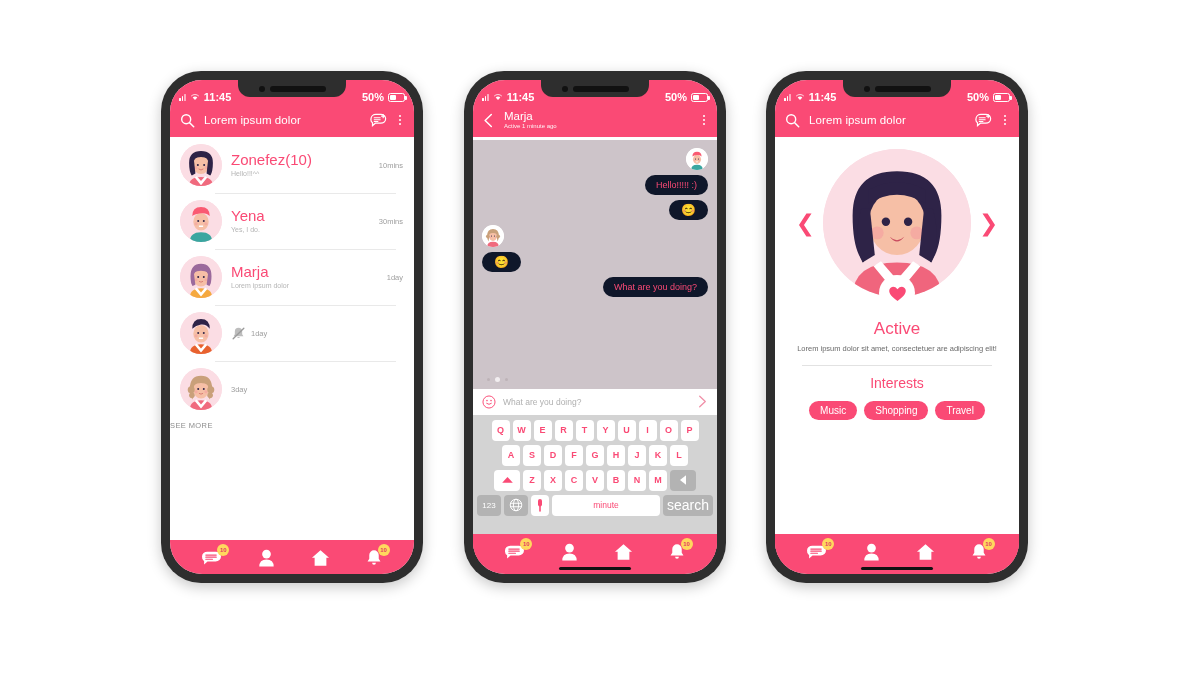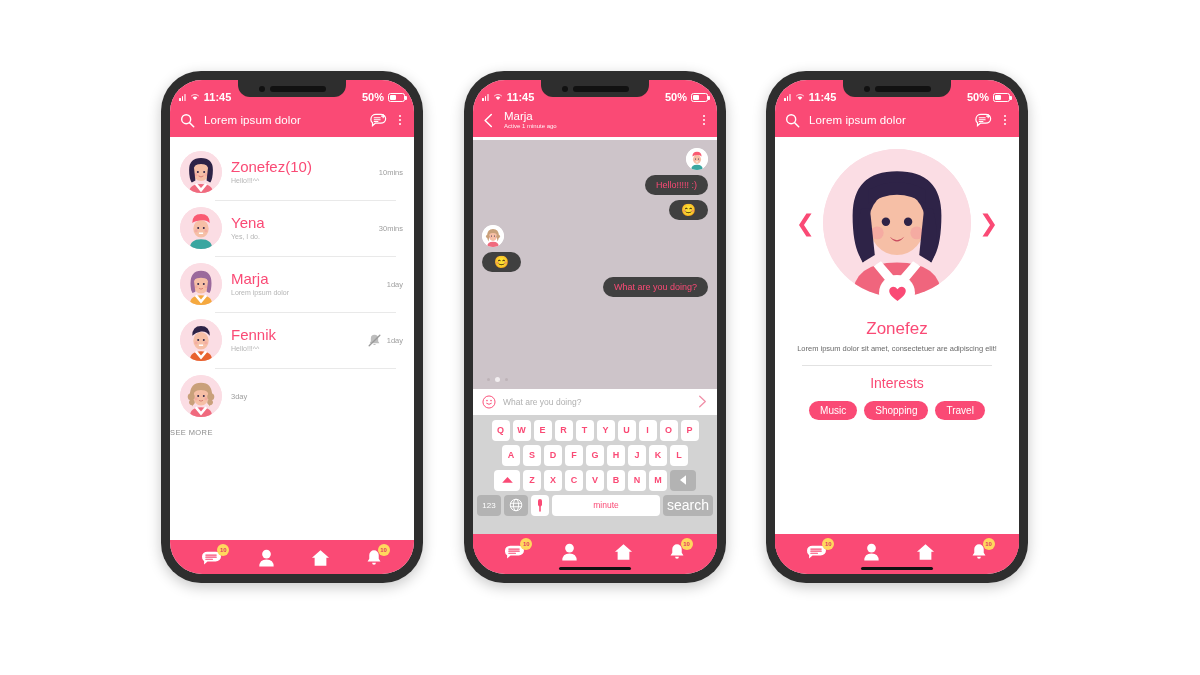--- a/index.html
+++ b/index.html
@@ -89,21 +89,21 @@
   .ico { display: inline-flex; align-items: center; justify-content: center; }
   .kebab { display: flex; flex-direction: column; gap: 2px; padding: 2px 3px; }
   .kebab span { width: 2px; height: 2px; border-radius: 50%; background: #fff; display: block; }
 
   
   .appbar.chat { align-items: center; padding: 0 9px; }
   .chat-name { font-size: 11.5px; line-height: 12px; }
   .chat-sub { font-size: 6px; opacity: .92; line-height: 8px; }
 
   
-  .list { flex: 1 1 auto; background: #fff; overflow: hidden; padding-top: 7px; }
+  .list { flex: 1 1 auto; background: #fff; overflow: hidden; padding-top: 0; }
   .row {
     display: flex; align-items: center;
     padding: 7px 11px 7px 10px;
     gap: 9px; position: relative;
   }
   .row + .row::before {
     content: ""; position: absolute; top: 0; left: 45px; right: 18px;
     height: 1px; background: #e9e9e9;
   }
   .avatar {
@@ -151,21 +151,21 @@
     flex: 1 1 auto; background: #cdc4c9;
     position: relative; padding: 8px 9px 0;
     display: flex; flex-direction: column; gap: 5px;
     border-top: 3px solid #fff;
   }
   .msg-line { display: flex; align-items: flex-end; gap: 5px; }
   .msg-line.right { justify-content: flex-end; }
   .msg-av { width: 22px; height: 22px; border-radius: 50%; overflow: hidden; background: #fff; flex: 0 0 22px; }
   .msg-av svg { width: 100%; height: 100%; display: block; }
   .bubble {
-    background: #404040; border-radius: 13px;
+    background: #0f172a; border-radius: 13px;
     padding: 5px 11px; font-size: 9px; color: var(--pink);
     max-width: 72%;
   }
   .bubble.emoji { padding: 4px 12px; font-size: 12px; line-height: 12px; }
   .dots { display: flex; gap: 5px; align-items: center; justify-content: flex-start; padding: 6px 0 7px 5px; margin-top: auto; }
   .dots i { width: 3px; height: 3px; border-radius: 50%; background: #bdb3b8; display: block; }
   .dots i.on { width: 5px; height: 5px; background: #f2eef0; }
 
   .inputbar {
     flex: 0 0 26px; background: #fff;
@@ -362,24 +362,20 @@
               <path d="M30 46 q-16 0-16 14 h32 q0-14-16-14z" fill="#e8622f"></path>
               <path d="M24 45 l6 7 6-7 3 2-9 11-9-11z" fill="#fff"></path>
               <ellipse cx="30" cy="31" rx="11" ry="12.5" fill="#f6bfa6"></ellipse>
               <path d="M17.5 24 q0-14 12.5-14 t12.5 14 q-5-7-12.5-6 t-12.5 6z" fill="#2e2347"></path>
               <circle cx="26" cy="30" r="1.4" fill="#2e2347"></circle>
                 <circle cx="34" cy="30" r="1.4" fill="#2e2347"></circle>
               <circle cx="23" cy="34" r="2.2" fill="#f4a0a0" opacity=".6"></circle>
                 <circle cx="37" cy="34" r="2.2" fill="#f4a0a0" opacity=".6"></circle>
               <path d="M27 36.5 h6 v2 h-6z" fill="#fff"></path>
             </svg>
-          </div>
-          <div class="row-mid">
-            <div class="row-name">Fennik</div>
-            <div class="row-msg">Hello!!!^^</div>
           </div>
           <div class="row-right">
             <span class="ico">
               <svg width="15" height="15" viewBox="0 0 18 18">
                 <path d="M9 2.2 a4.4 4.4 0 0 1 4.4 4.4 v3.4 l1.5 2.3 H3.1 l1.5-2.3 V6.6 A4.4 4.4 0 0 1 9 2.2 z" fill="#bdbdbd"></path>
                 <path d="M7.3 13.3 a1.8 1.8 0 0 0 3.4 0 z" fill="#bdbdbd"></path>
                 <path d="M2.6 15.4 L15.4 2.6" stroke="#9a9a9a" stroke-width="1.6" stroke-linecap="round"></path>
               </svg>
             </span>
             <span class="row-time">1day</span>
@@ -728,21 +724,21 @@
             </svg>
           </div>
           <span class="arrow">❯</span>
           <div class="heart-badge">
             <svg width="19" height="17" viewBox="0 0 20 18">
                 <path d="M10 17 C2 11.4 0.4 7.6 1.6 4.6 C3 1.2 7.4 1 10 4.6 C12.6 1 17 1.2 18.4 4.6 C19.6 7.6 18 11.4 10 17 Z" fill="#fa4a75"></path>
               </svg>
           </div>
         </div>
 
-        <div class="pname">Zonefez</div>
+        <div class="pname">Active</div>
         <div class="pbio">Lorem ipsum dolor sit amet, consectetuer are adipiscing elit!</div>
         <div class="divider"></div>
         <div class="interests-title">Interests</div>
         <div class="tags">
           <span class="tag">Music</span>
           <span class="tag">Shopping</span>
           <span class="tag">Travel</span>
         </div>
       </div>
 

